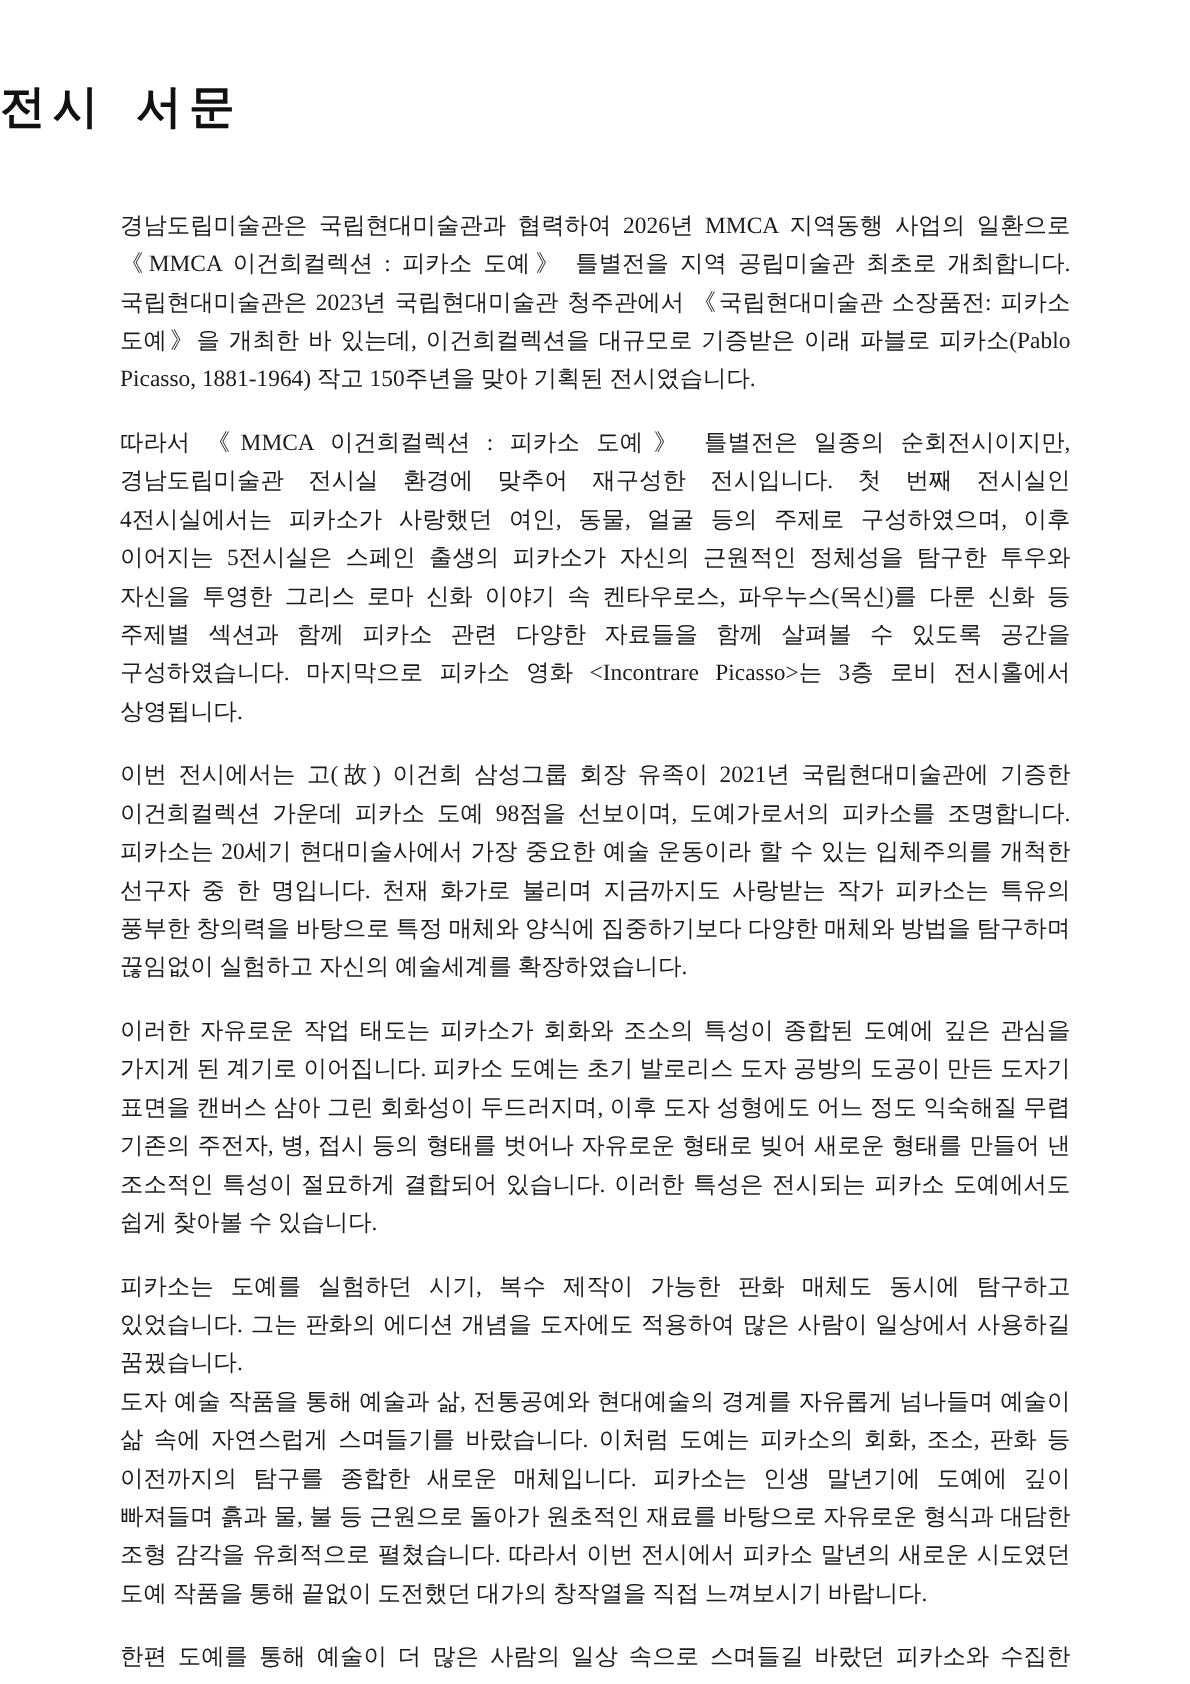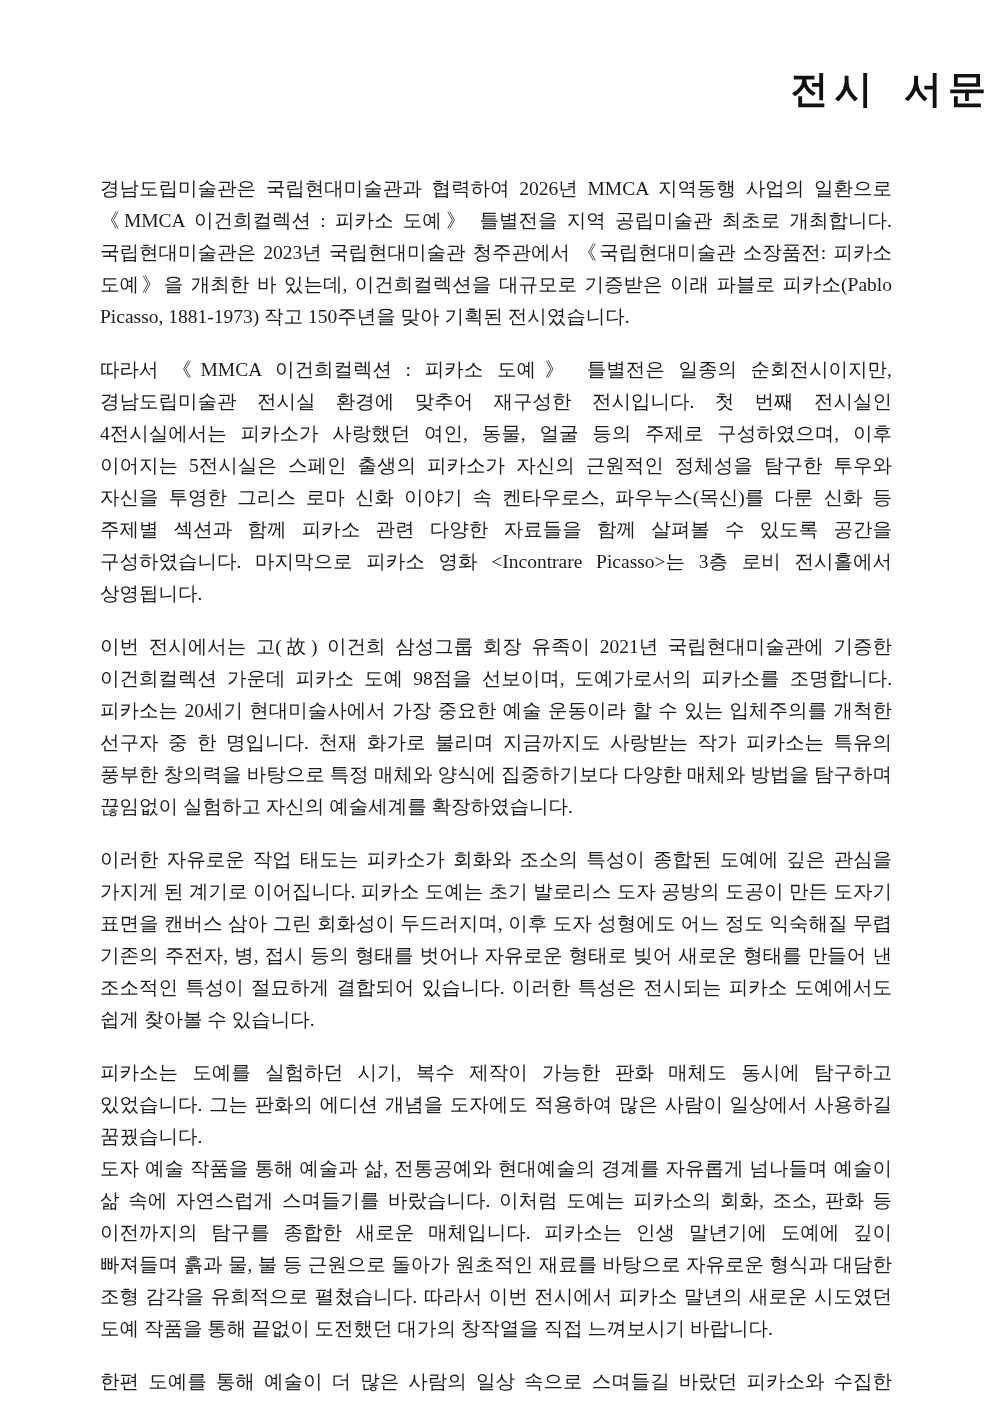--- a/index.html
+++ b/index.html
@@ -13,21 +13,21 @@
     height: 1403px;
     background: #ffffff;
     font-family: "Liberation Serif", "DejaVu Serif", serif;
     color: #1c1c1c;
     overflow: hidden;
     box-sizing: border-box;
   }
   .doc-title {
     margin: 0;
     padding-top: 64px;
-    text-align: right;
+    text-align: left;
     font-size: 38px;
     font-weight: bold;
     letter-spacing: 6px;
     color: #111111;
     word-spacing: 10px;
   }
   .doc-body {
     box-sizing: border-box;
     width: 100%;
     padding: 58px 100px 0 100px;
@@ -43,20 +43,20 @@
   }
   .para:last-child { margin-bottom: 0; }
   .italic { }
 </style>
 </head>
 <body>
 
 <div class="page" style="background: rgb(255, 255, 255); color: rgb(28, 28, 28);">
   <h1 class="doc-title" style="color: rgb(17, 17, 17);">전시 서문</h1>
   <div class="doc-body">
-      <p class="para"><span>경남도립미술관은 국립현대미술관과 협력하여 2026년 MMCA 지역동행 사업의 일환으로 《MMCA 이건희컬렉션 : 피카소 도예》 틀별전을 지역 공립미술관 최초로 개최합니다. 국립현대미술관은 2023년 국립현대미술관 청주관에서 《국립현대미술관 소장품전: 피카소 도예》을 개최한 바 있는데, 이건희컬렉션을 대규모로 기증받은 이래 파블로 피카소(Pablo Picasso, 1881-1973) 작고 150주년을 맞아 기획된 전시였습니다.</span></p>
+      <p class="para"><span>경남도립미술관은 국립현대미술관과 협력하여 2026년 MMCA 지역동행 사업의 일환으로 《MMCA 이건희컬렉션 : 피카소 도예》 틀별전을 지역 공립미술관 최초로 개최합니다. 국립현대미술관은 2023년 국립현대미술관 청주관에서 《국립현대미술관 소장품전: 피카소 도예》을 개최한 바 있는데, 이건희컬렉션을 대규모로 기증받은 이래 파블로 피카소(Pablo Picasso, 1881-1964) 작고 150주년을 맞아 기획된 전시였습니다.</span></p>
       <p class="para"><span>따라서 《MMCA 이건희컬렉션 : 피카소 도예》 틀별전은 일종의 순회전시이지만, 경남도립미술관 전시실 환경에 맞추어 재구성한 전시입니다. 첫 번째 전시실인 4전시실에서는 피카소가 사랑했던 여인, 동물, 얼굴 등의 주제로 구성하였으며, 이후 이어지는 5전시실은 스페인 출생의 피카소가 자신의 근원적인 정체성을 탐구한 투우와 자신을 투영한 그리스 로마 신화 이야기 속 켄타우로스, 파우누스(목신)를 다룬 신화 등 주제별 섹션과 함께 피카소 관련 다양한 자료들을 함께 살펴볼 수 있도록 공간을 구성하였습니다. 마지막으로 피카소 영화 &lt;</span><span class="italic">Incontrare Picasso</span><span>&gt;는 3층 로비 전시홀에서 상영됩니다.</span></p>
       <p class="para"><span>이번 전시에서는 고(故) 이건희 삼성그룹 회장 유족이 2021년 국립현대미술관에 기증한 이건희컬렉션 가운데 피카소 도예 98점을 선보이며, 도예가로서의 피카소를 조명합니다. 피카소는 20세기 현대미술사에서 가장 중요한 예술 운동이라 할 수 있는 입체주의를 개척한 선구자 중 한 명입니다. 천재 화가로 불리며 지금까지도 사랑받는 작가 피카소는 특유의 풍부한 창의력을 바탕으로 특정 매체와 양식에 집중하기보다 다양한 매체와 방법을 탐구하며 끊임없이 실험하고 자신의 예술세계를 확장하였습니다.</span></p>
       <p class="para"><span>이러한 자유로운 작업 태도는 피카소가 회화와 조소의 특성이 종합된 도예에 깊은 관심을 가지게 된 계기로 이어집니다. 피카소 도예는 초기 발로리스 도자 공방의 도공이 만든 도자기 표면을 캔버스 삼아 그린 회화성이 두드러지며, 이후 도자 성형에도 어느 정도 익숙해질 무렵 기존의 주전자, 병, 접시 등의 형태를 벗어나 자유로운 형태로 빚어 새로운 형태를 만들어 낸 조소적인 특성이 절묘하게 결합되어 있습니다. 이러한 특성은 전시되는 피카소 도예에서도 쉽게 찾아볼 수 있습니다.</span></p>
       <p class="para"><span>피카소는 도예를 실험하던 시기, 복수 제작이 가능한 판화 매체도 동시에 탐구하고 있었습니다. 그는 판화의 에디션 개념을 도자에도 적용하여 많은 사람이 일상에서 사용하길 꿈꿨습니다.</span><br><span>도자 예술 작품을 통해 예술과 삶, 전통공예와 현대예술의 경계를 자유롭게 넘나들며 예술이 삶 속에 자연스럽게 스며들기를 바랐습니다. 이처럼 도예는 피카소의 회화, 조소, 판화 등 이전까지의 탐구를 종합한 새로운 매체입니다. 피카소는 인생 말년기에 도예에 깊이 빠져들며 흙과 물, 불 등 근원으로 돌아가 원초적인 재료를 바탕으로 자유로운 형식과 대담한 조형 감각을 유희적으로 펼쳤습니다. 따라서 이번 전시에서 피카소 말년의 새로운 시도였던 도예 작품을 통해 끝없이 도전했던 대가의 창작열을 직접 느껴보시기 바랍니다.</span></p>
       <p class="para"><span>한편 도예를 통해 예술이 더 많은 사람의 일상 속으로 스며들길 바랐던 피카소와 수집한 작품을 더 많은 사람과 나누기를 바란 기증자의 마음은 시간을 뛰어넘어 공명하며 지금 우리에게 더 큰 울림을 줍니다. 이는 분명 이번 지역 순회전시를 더욱 의미 있게 합니다. 이번 전시가 더 많은 사람의 일상 속 휴식과 새로운 영감의 순간이 되기를 바랍니다.</span></p>
     </div>
 </div>
 
 </body></html>

